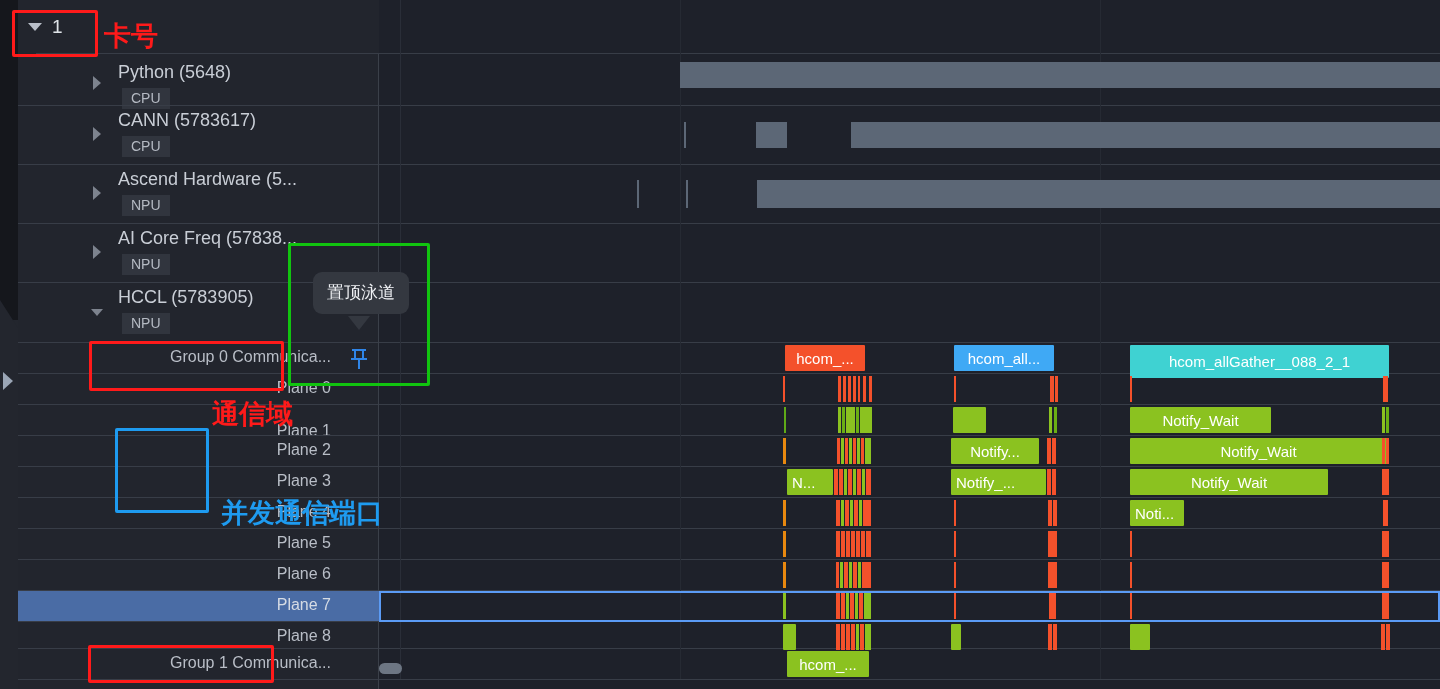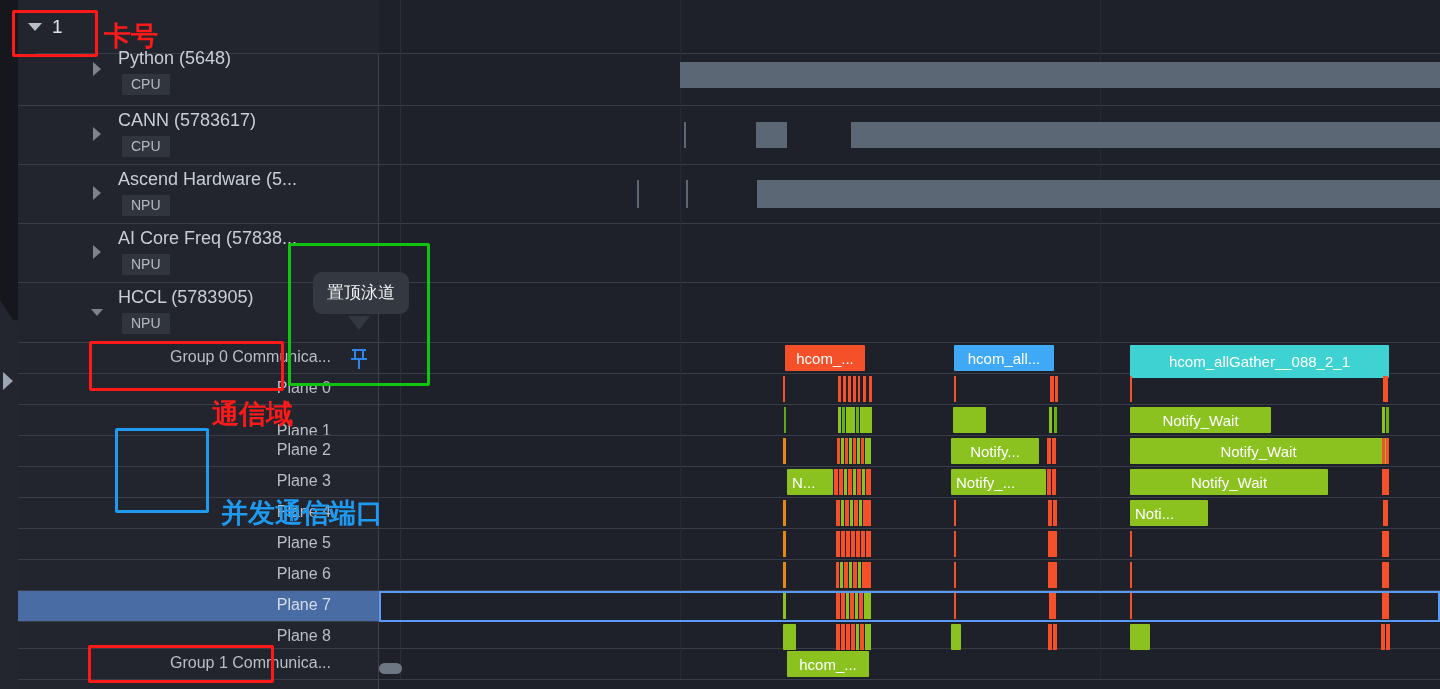--- a/index.html
+++ b/index.html
@@ -150,21 +150,21 @@
   <div class="tracklist">
 
     <div class="hdr-row">
       <div class="hdr-inner">
         <div class="caret-down"></div>
         <span class="hdr-num">1</span>
       </div>
     </div>
     <div class="row-sep" style="top:53px; left:18px; width:361px;"></div>
 
-    <div class="grp-row" style="top:44px; height:51px;padding-left:16px;">
+    <div class="grp-row" style="top:58px; height:51px;padding-left:16px;">
       <div class="grp-caret caret-right" style="top:18px;"></div>
       <div class="grp-title">Python (5648)</div>
       <div class="grp-badge">CPU</div>
     </div>
     <div class="row-sep" style="top:105px;"></div>
 
     <div class="grp-row" style="top:106px; height:58px;">
       <div class="grp-caret caret-right" style="top:21px;"></div>
       <div class="grp-title">CANN (5783617)</div>
       <div class="grp-badge">CPU</div>
@@ -348,21 +348,21 @@
     <div class="tick" style="left:457px; top:500px; width:4px; height:26px; background:#f4512b;"></div>
     <div class="tick" style="left:462px; top:500px; width:3px; height:26px; background:#8bc220;"></div>
     <div class="tick" style="left:466px; top:500px; width:4px; height:26px; background:#f4512b;"></div>
     <div class="tick" style="left:471px; top:500px; width:3px; height:26px; background:#8bc220;"></div>
     <div class="tick" style="left:475px; top:500px; width:4px; height:26px; background:#f4512b;"></div>
     <div class="tick" style="left:480px; top:500px; width:3px; height:26px; background:#8bc220;"></div>
     <div class="tick" style="left:484px; top:500px; width:8px; height:26px; background:#f4512b;"></div>
     <div class="tick" style="left:575px; top:500px; width:2px; height:26px; background:#f4512b;"></div>
     <div class="tick" style="left:669px; top:500px; width:4px; height:26px; background:#f4512b;"></div>
     <div class="tick" style="left:674px; top:500px; width:4px; height:26px; background:#f4512b;"></div>
-    <div class="evt lbl-left" style="left:751px; top:500px; width:78px; height:26px; background:#8bc220;">Noti...</div>
+    <div class="evt lbl-left" style="left:751px; top:500px; width:54px; height:26px; background:#8bc220;">Noti...</div>
     <div class="tick" style="left:1004px; top:500px; width:5px; height:26px; background:#f4512b;"></div>
 
     <div class="tick" style="left:404px; top:531px; width:3px; height:26px; background:#e8880f;"></div>
     <div class="tick" style="left:457px; top:531px; width:4px; height:26px; background:#f4512b;"></div>
     <div class="tick" style="left:462px; top:531px; width:4px; height:26px; background:#f4512b;"></div>
     <div class="tick" style="left:467px; top:531px; width:4px; height:26px; background:#f4512b;"></div>
     <div class="tick" style="left:472px; top:531px; width:4px; height:26px; background:#f4512b;"></div>
     <div class="tick" style="left:477px; top:531px; width:4px; height:26px; background:#f4512b;"></div>
     <div class="tick" style="left:482px; top:531px; width:4px; height:26px; background:#f4512b;"></div>
     <div class="tick" style="left:487px; top:531px; width:5px; height:26px; background:#f4512b;"></div>

